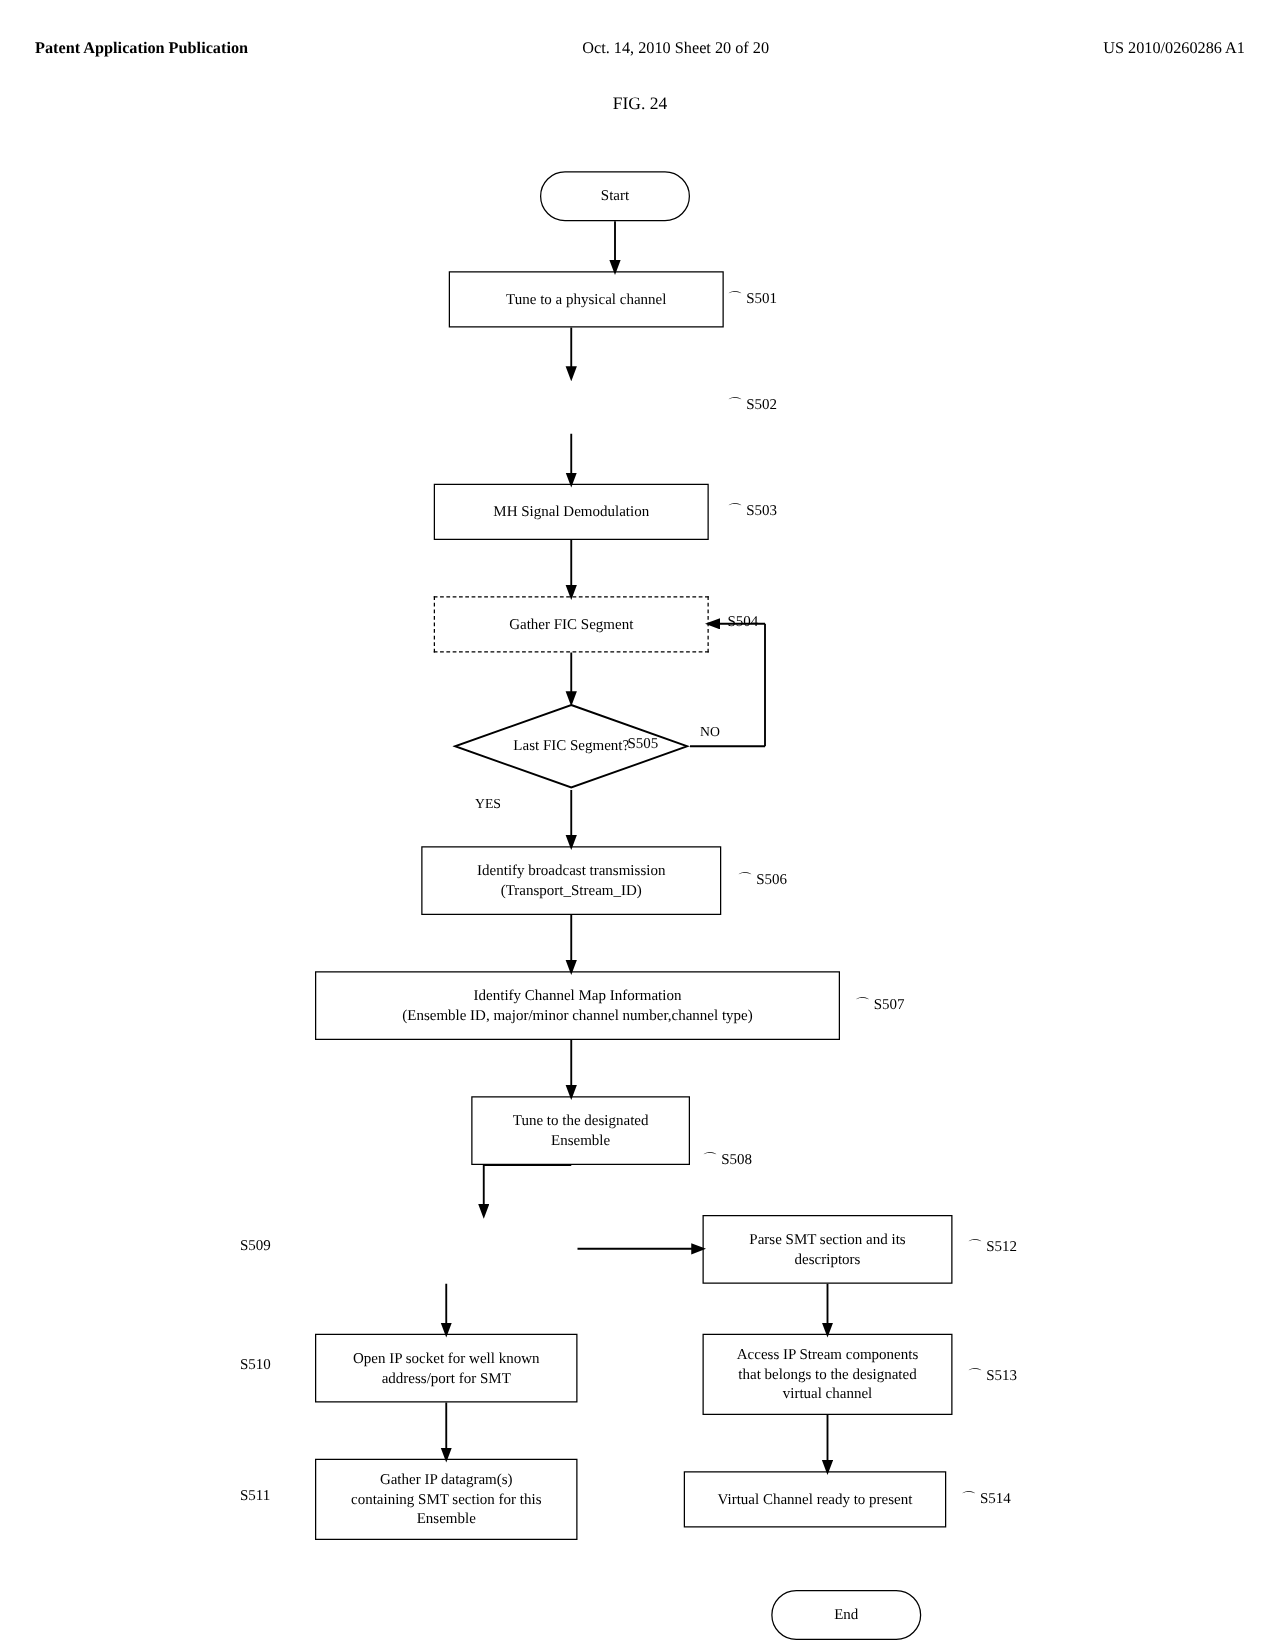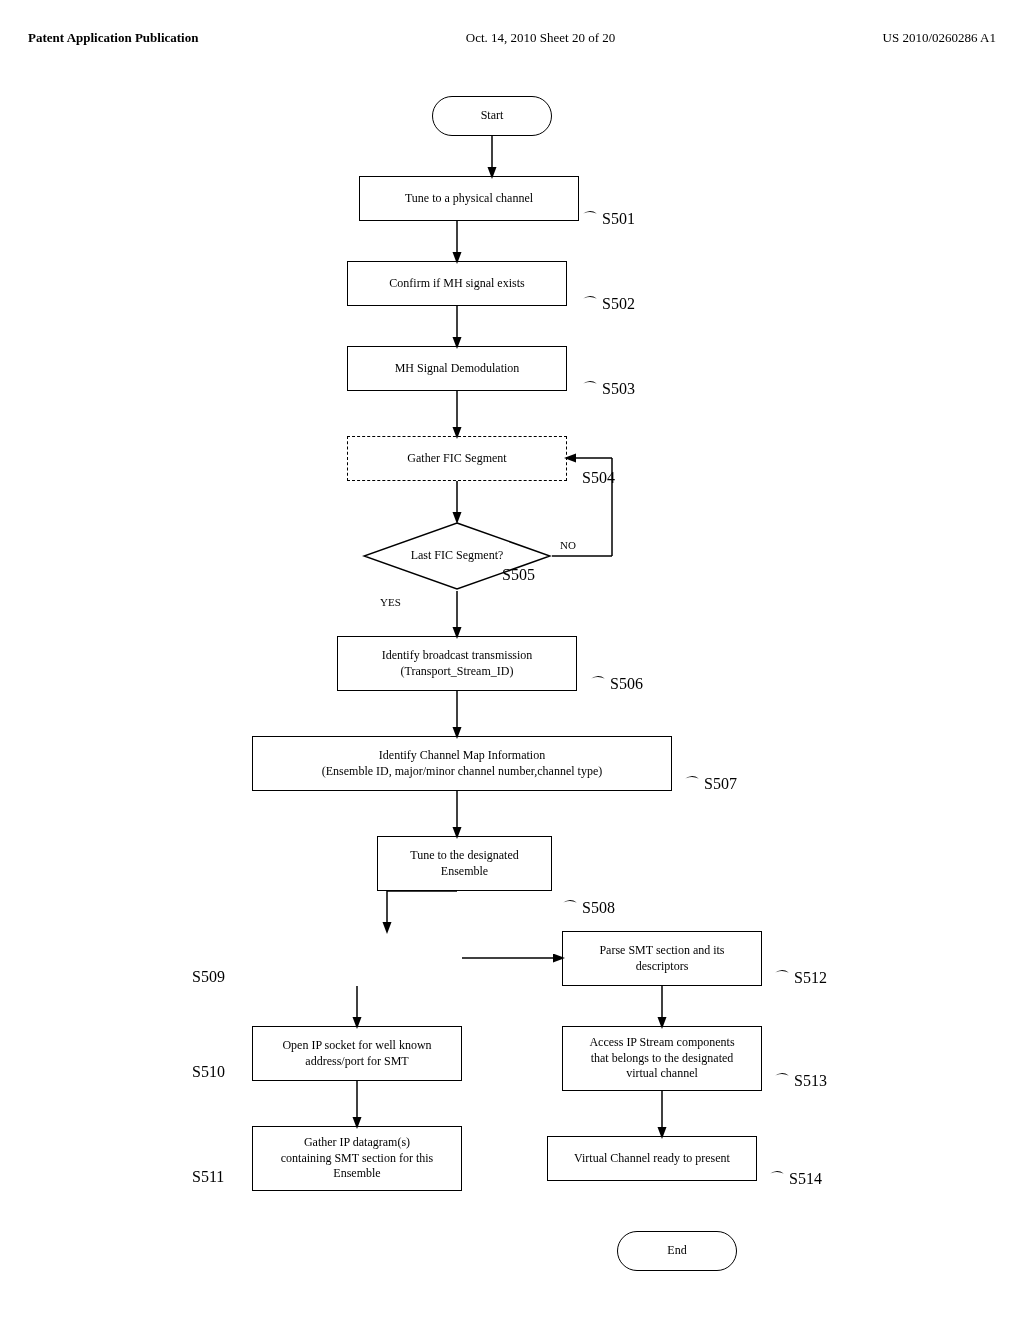--- a/index.html
+++ b/index.html
@@ -91,22 +91,21 @@
       text-align: center;
       font-size: 12px;
       line-height: 1.3;
       z-index: 2;
       width: 100px;
     }
 
     
     .step-label {
       position: absolute;
-      font-size: 16px;
-      margin-top: 20px;
+      font-size: 12px;
     }
 
     
     .arrows-svg {
       position: absolute;
       top: 0;
       left: 0;
       width: 100%;
       height: 100%;
       pointer-events: none;
@@ -120,20 +119,21 @@
 </head>
 <body>
 
 <div class="page">
   <div class="header">
     <div class="header-left">Patent Application Publication</div>
     <div class="header-center">Oct. 14, 2010   Sheet 20 of 20</div>
     <div class="header-right">US 2010/0260286 A1</div>
   </div>
 
+  <div class="fig-title">FIG. 24</div>
 
   <div class="flowchart">
 
     <svg class="arrows-svg">
 
       <line x1="330" y1="60" x2="330" y2="100" stroke="#000" stroke-width="1.5" marker-end="url(#arrow)"></line>
 
       <line x1="295" y1="145" x2="295" y2="185" stroke="#000" stroke-width="1.5" marker-end="url(#arrow)"></line>
 
       <line x1="295" y1="230" x2="295" y2="270" stroke="#000" stroke-width="1.5" marker-end="url(#arrow)"></line>
@@ -178,23 +178,20 @@
       <span>Start</span>
     </div>
 
     <div class="shape rectangle" style="left:197px;top:100px;width:220px;height:45px;">
       <span>Tune to a physical channel</span>
     </div>
     <div class="step-label" style="left:420px;top:113px;">
       <span>⌒ </span><span>S501</span>
     </div>
 
-    <div class="shape rectangle" style="left:185px;top:185px;width:220px;height:45px;">
-      <span>Confirm if MH signal exists</span>
-    </div>
     <div class="step-label" style="left:420px;top:198px;">
       <span>⌒ </span><span>S502</span>
     </div>
 
     <div class="shape rectangle" style="left:185px;top:270px;width:220px;height:45px;">
       <span>MH Signal Demodulation</span>
     </div>
     <div class="step-label" style="left:420px;top:283px;">
       <span>⌒ </span><span>S503</span>
     </div>

